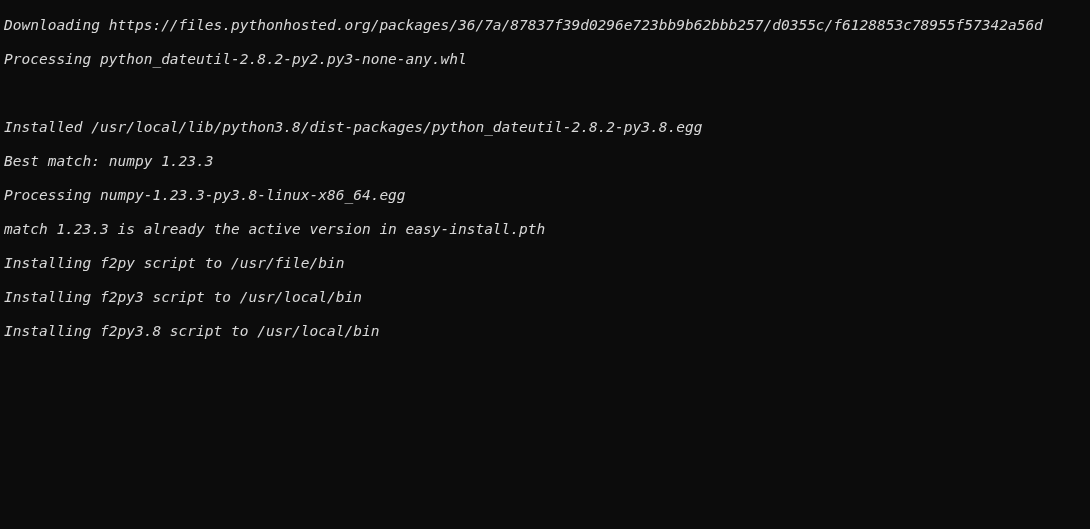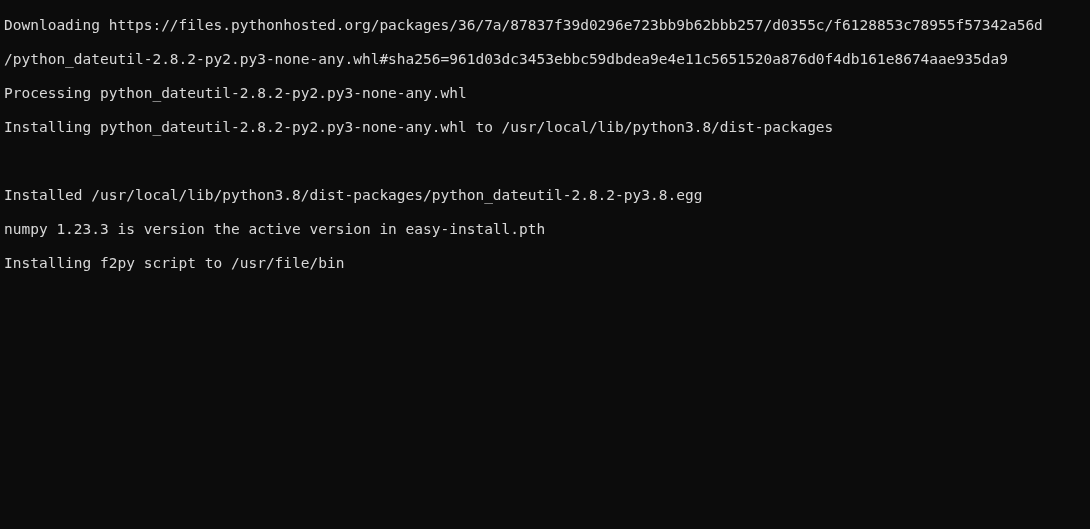--- a/index.html
+++ b/index.html
@@ -18,34 +18,37 @@
       overflow: hidden;
       padding: 0 4px;
     }
     .terminal {
       white-space: pre;
       letter-spacing: 0;
     }
     .line {
       display: block;
       min-height: 17px;
+      font-style: italic;
     }
   </style>
 </head>
 <body>
 
 <div class="terminal">
 <span class="line">Downloading https://files.pythonhosted.org/packages/36/7a/87837f39d0296e723bb9b62bbb257/d0355c/f6128853c78955f57342a56d</span>
-<span class="line">/python_dateutil-2.8.2-py2.py3-none-any.whl#sha256=961d03dc3453ebbc59dbdea9e4e11c5651520a876d0f4db161e8674aae935da9</span>
 <span class="line">Processing python_dateutil-2.8.2-py2.py3-none-any.whl</span>
-<span class="line">Installing python_dateutil-2.8.2-py2.py3-none-any.whl to /usr/local/lib/python3.8/dist-packages</span>
 <span class="line"></span>
 <span class="line">Installed /usr/local/lib/python3.8/dist-packages/python_dateutil-2.8.2-py3.8.egg</span>
-<span class="line">numpy 1.23.3 is version the active version in easy-install.pth</span>
+<span class="line">Best match: numpy 1.23.3</span>
+<span class="line">Processing numpy-1.23.3-py3.8-linux-x86_64.egg</span>
+<span class="line">match 1.23.3 is already the active version in easy-install.pth</span>
 <span class="line">Installing f2py script to /usr/file/bin</span>
+<span class="line">Installing f2py3 script to /usr/local/bin</span>
+<span class="line">Installing f2py3.8 script to /usr/local/bin</span>
 <span class="line"></span>
 
 
 
 
 
 
 
 
 

